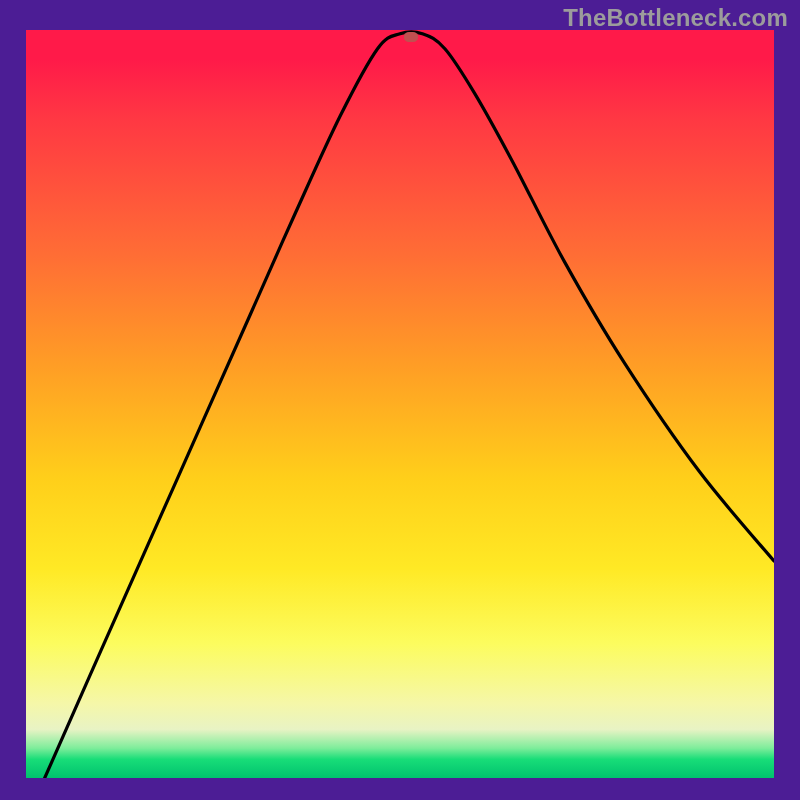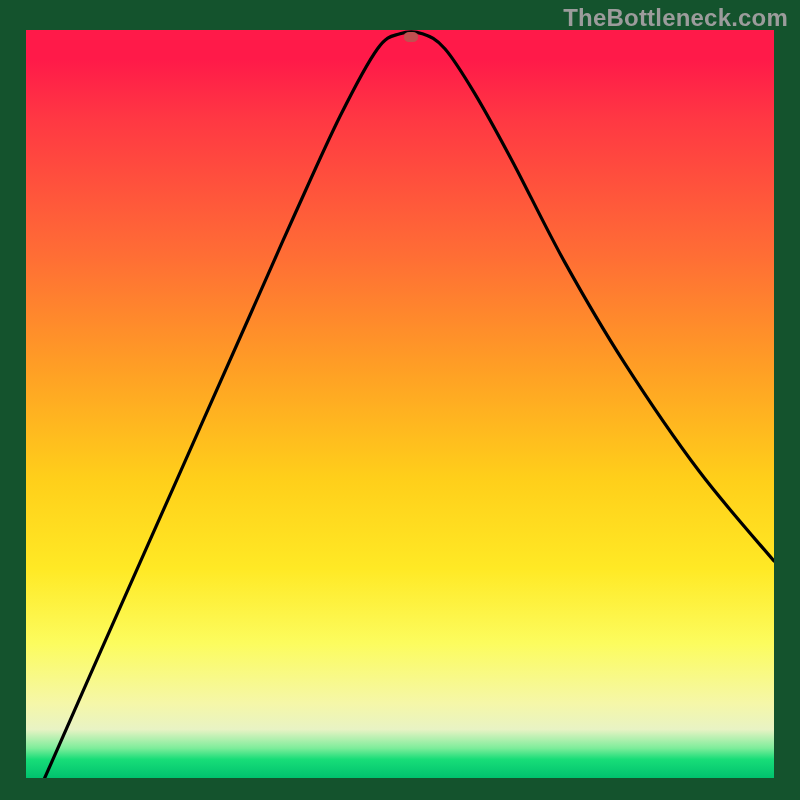--- a/index.html
+++ b/index.html
@@ -8,21 +8,21 @@
     width: 800px;
     height: 800px;
     background: #000;
     font-family: Arial, Helvetica, sans-serif;
     overflow: hidden;
   }
   .frame {
     position: relative;
     width: 800px;
     height: 800px;
-    background: #14532d;
+    background: #4c1d95;
   }
   .watermark {
     position: absolute;
     top: 4px;
     right: 12px;
     font-size: 24px;
     font-weight: 600;
     color: #9c9c9c;
     letter-spacing: 0.2px;
     z-index: 5;

